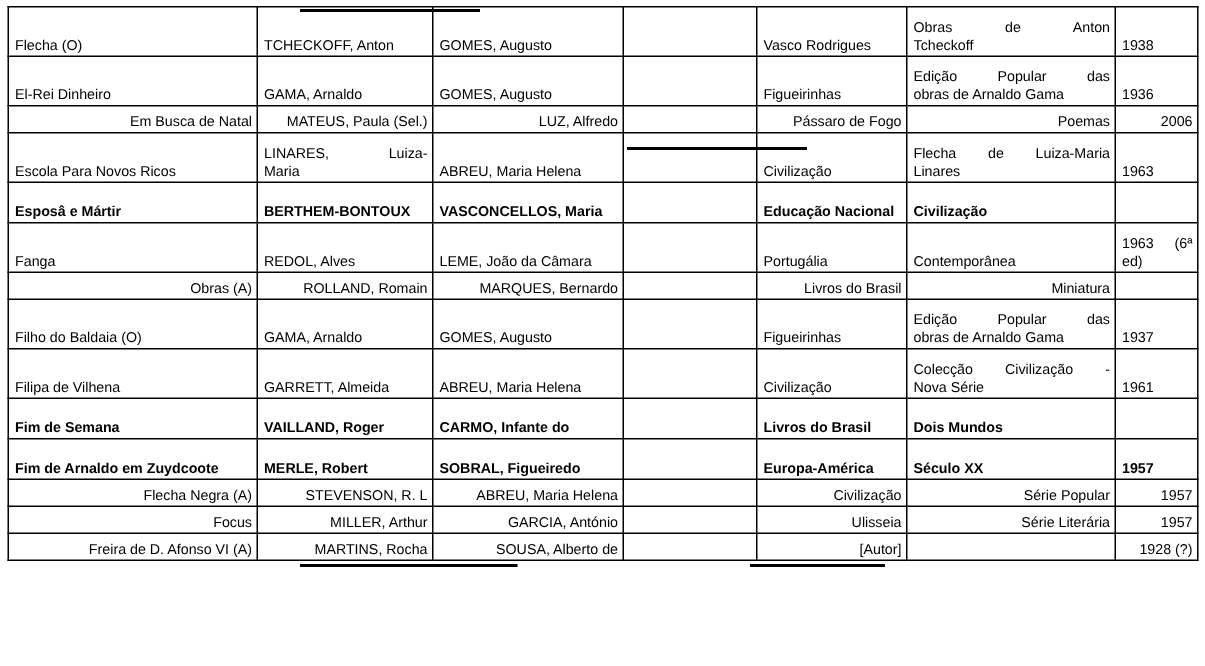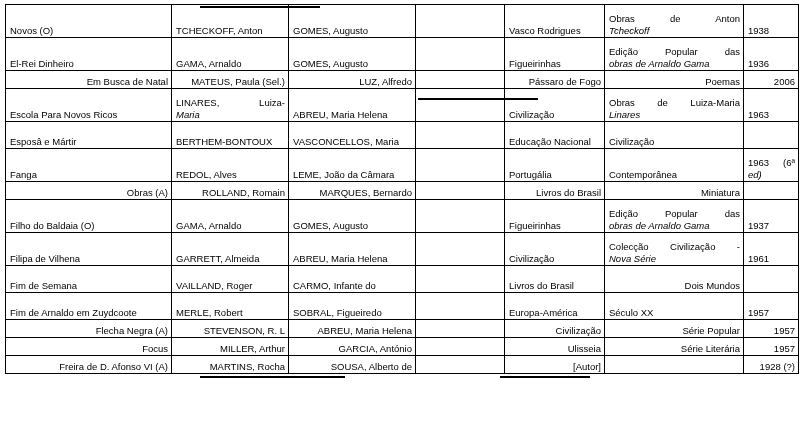--- a/index.html
+++ b/index.html
@@ -43,31 +43,29 @@
     text-align: justify;
     text-align-last: justify;
     vertical-align: top;
     padding-top: 2px;
     margin-left: 16px;
   }
   td.justify .last-line {
     display: block;
     text-align: center;
     text-align-last: left;
-    font-style: italic;
   }
   td.topline {
     vertical-align: top;
     padding-top: 2px;
-    text-align: right;
   }
   
   tr.tall td { height: 30px; }
   tr.short td { height: 15px; text-align: right; }
-  tr.mid td { height: 24px; }
+  tr.mid td { height: 24px; font-weight: bold; }
 
   .cell-line { display: block; }
   .blank-cell { font-size: 0; }
 
   
   .scan-mark {
     position: absolute;
     height: 1.5px;
     background: #000000;
   }
@@ -82,21 +80,21 @@
     <col class="c-author">
     <col class="c-translator">
     <col class="c-blank">
     <col class="c-publisher">
     <col class="c-collection">
     <col class="c-year">
   </colgroup>
   <tbody>
 
     <tr class="tall">
-      <td>Novos (O)</td>
+      <td>Flecha (O)</td>
       <td>TCHECKOFF, Anton</td>
       <td>GOMES, Augusto</td>
       <td class="blank-cell"></td>
       <td>Vasco Rodrigues</td>
       <td class="justify">
           <span class="cell-line">Obras de Anton</span>
           <span class="cell-line last-line">Tcheckoff</span>
         </td>
       <td>1938</td>
     </tr>
@@ -127,21 +125,21 @@
     <tr class="tall">
       <td>Escola Para Novos Ricos</td>
       <td class="justify">
           <span class="cell-line">LINARES, Luiza-</span>
           <span class="cell-line last-line">Maria</span>
         </td>
       <td>ABREU, Maria Helena</td>
       <td class="blank-cell"></td>
       <td>Civilização</td>
       <td class="justify">
-          <span class="cell-line">Obras de Luiza-Maria</span>
+          <span class="cell-line">Flecha de Luiza-Maria</span>
           <span class="cell-line last-line">Linares</span>
         </td>
       <td>1963</td>
     </tr>
 
     <tr class="mid">
       <td>Esposâ e Mártir</td>
       <td>BERTHEM-BONTOUX</td>
       <td>VASCONCELLOS, Maria</td>
       <td class="blank-cell"></td>

